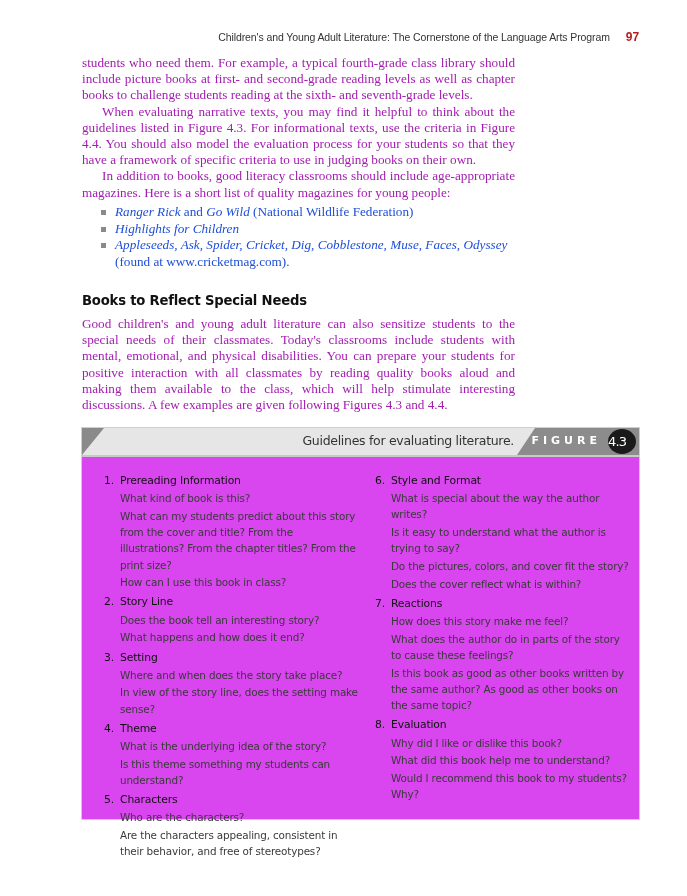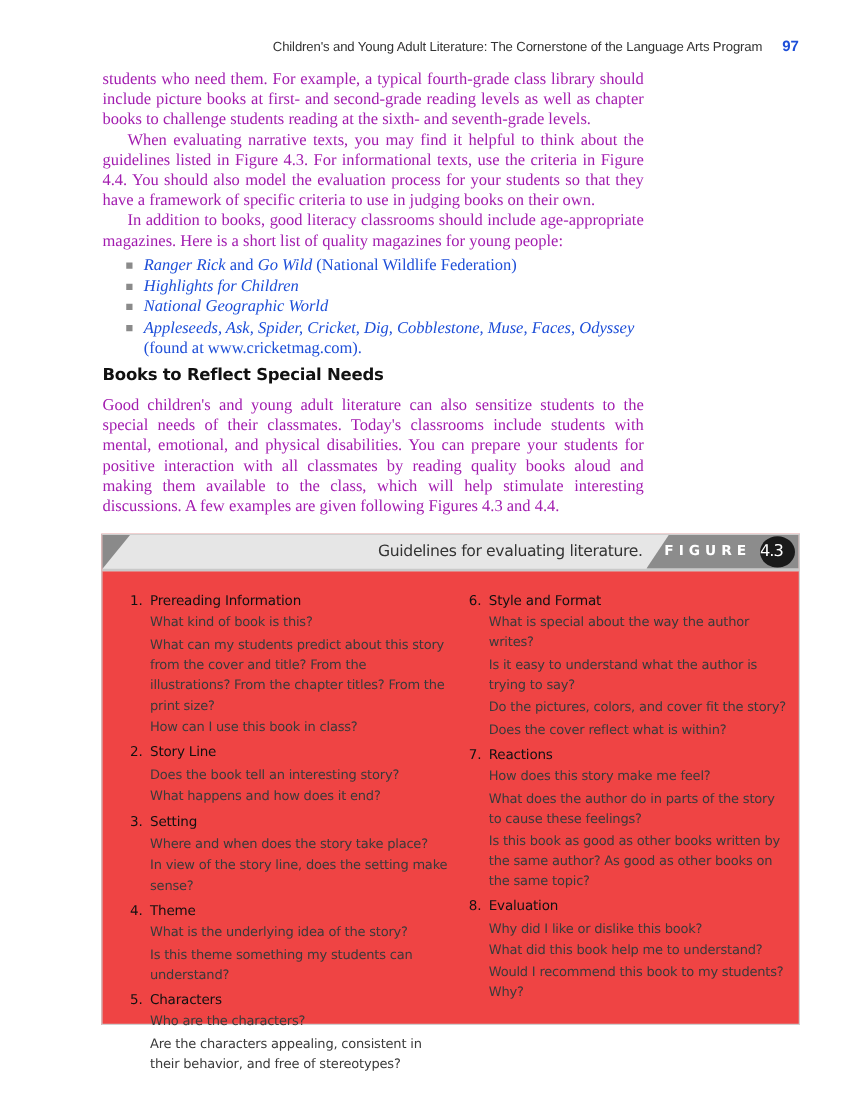--- a/index.html
+++ b/index.html
@@ -23,21 +23,21 @@
       color: #333;
       letter-spacing: -0.1px;
       display: flex;
       align-items: baseline;
       text-align: right;
     }
     .running-head .page-num {
       font-weight: bold;
       font-size: 12px;
       margin-left: 16px;
-      color: #1d4ed8;
+      color: #b91c1c;
     }
     .body-text {
       position: absolute;
       left: 82px;
       width: 433px;
       font-family: "Liberation Serif", serif;
       font-size: 13.2px;
       line-height: 16.2px;
       text-align: justify;
       color: #a21caf;
@@ -90,21 +90,21 @@
 
     
     .figure {
       position: absolute;
       top: 427px;
       left: 81px;
       width: 559px;
       height: 393px;
       border: 1px solid #cfcfcf;
       box-sizing: border-box;
-      background: #ef4444;
+      background: #d946ef;
     }
     .fig-header {
       position: relative;
       height: 27px;
       background: #e6e6e6;
       border-bottom: 2px solid #c9c9c9;
     }
     .fig-corner {
       position: absolute;
       left: 0;
@@ -205,24 +205,20 @@
   <li>
     <span class="bullet"></span>
     <i>Ranger Rick</i><span> and </span><i>Go Wild</i><span> (National Wildlife Federation)</span>
   </li>
   <li>
     <span class="bullet"></span>
     <i>Highlights for Children</i>
   </li>
   <li>
     <span class="bullet"></span>
-    <i>National Geographic World</i>
-  </li>
-  <li>
-    <span class="bullet"></span>
     <i>Appleseeds, Ask, Spider, Cricket, Dig, Cobblestone, Muse, Faces, Odyssey</i><span> (found at www.cricketmag.com).</span>
   </li>
 </ul>
 
 <div class="section-heading">Books to Reflect Special Needs</div>
 
 <div class="body-text" id="special">
   <p>Good children's and young adult literature can also sensitize students to the special needs of their classmates. Today's classrooms include students with mental, emotional, and physical disabilities. You can prepare your students for positive interaction with all classmates by reading quality books aloud and making them available to the class, which will help stimulate interesting discussions. A few examples are given following Figures 4.3 and 4.4.</p>
 </div>
 

